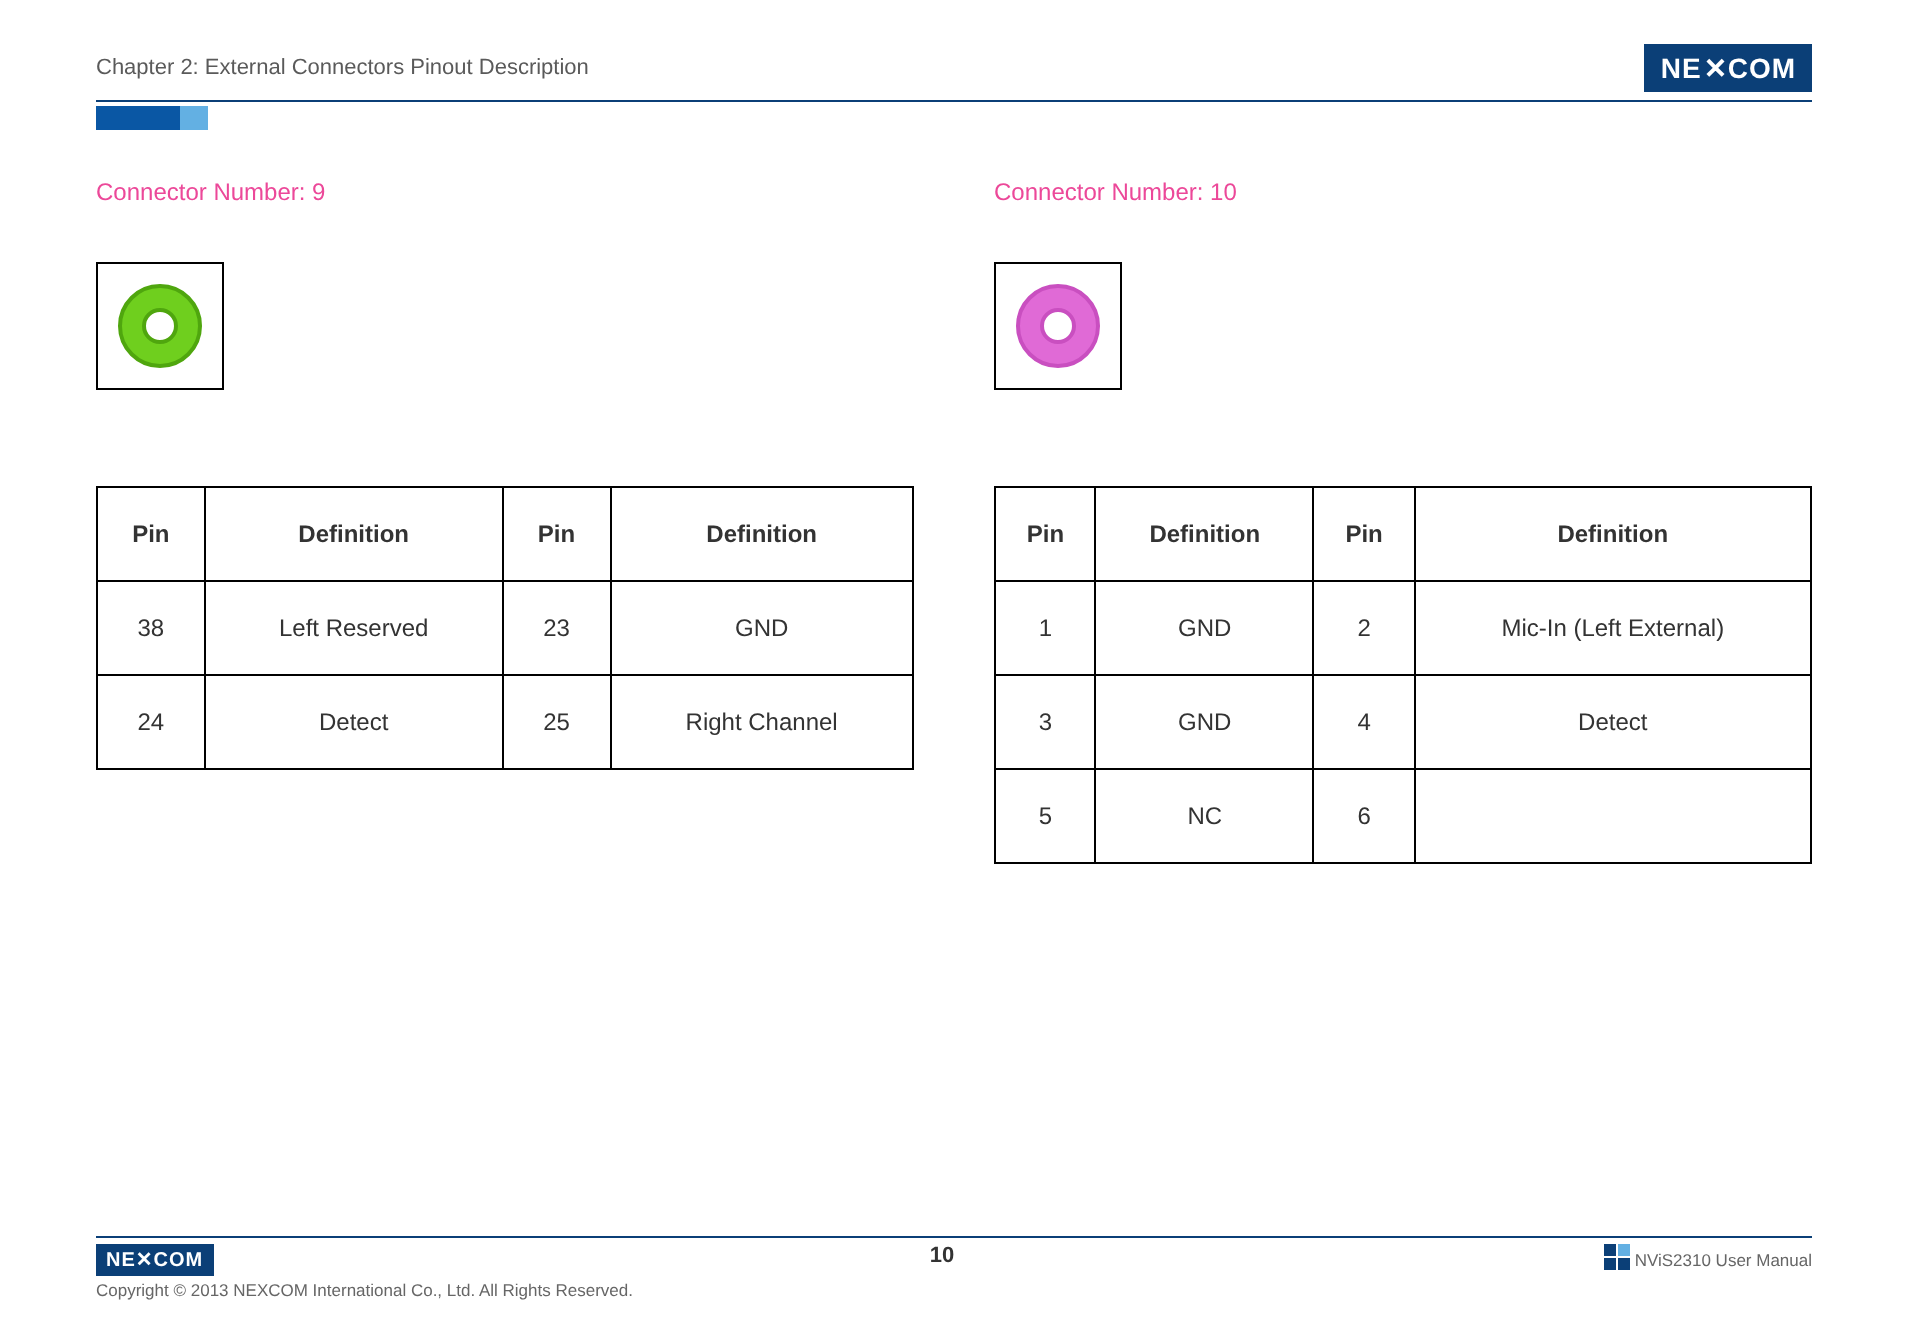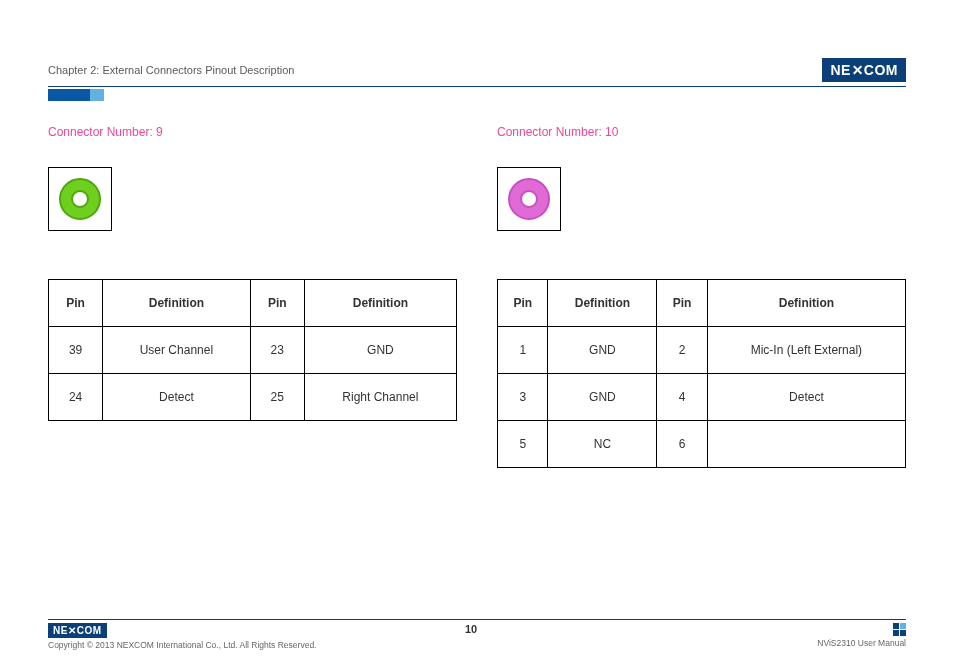--- a/index.html
+++ b/index.html
@@ -9,21 +9,20 @@
     width: 954px;
     height: 672px;
     position: relative;
     color: #333;
   }
   .header-row {
     display: flex;
     justify-content: space-between;
     align-items: center;
     padding: 22px 48px 0 48px;
-    margin-top: 36px;
   }
   .chapter {
     font-size: 11px;
     color: #5a5a5a;
   }
   .logo {
     display: flex;
     align-items: center;
   }
   .logo-box {
@@ -147,21 +146,21 @@
   }
   .page-num {
     font-weight: 700;
     font-size: 11px;
     color: #333;
     text-align:center;
   }
   .footer-right {
     text-align: right;
     display:flex;
-    flex-direction:column;
+    flex-direction:row;
     align-items:flex-end;
     gap:2px;
   }
   .mini-squares {
     display: grid;
     grid-template-columns: 6px 6px;
     grid-template-rows: 6px 6px;
     gap: 1px;
   }
   .mini-squares div { background: #0b3f77; }
@@ -205,22 +204,22 @@
       <thead>
         <tr>
           <th>Pin</th>
           <th>Definition</th>
           <th>Pin</th>
           <th>Definition</th>
         </tr>
       </thead>
       <tbody>
         <tr>
-          <td>39</td>
-          <td>User Channel</td>
+          <td>38</td>
+          <td>Left Reserved</td>
           <td>23</td>
           <td>GND</td>
         </tr>
         <tr>
           <td>24</td>
           <td>Detect</td>
           <td>25</td>
           <td>Right Channel</td>
         </tr>
       </tbody>

